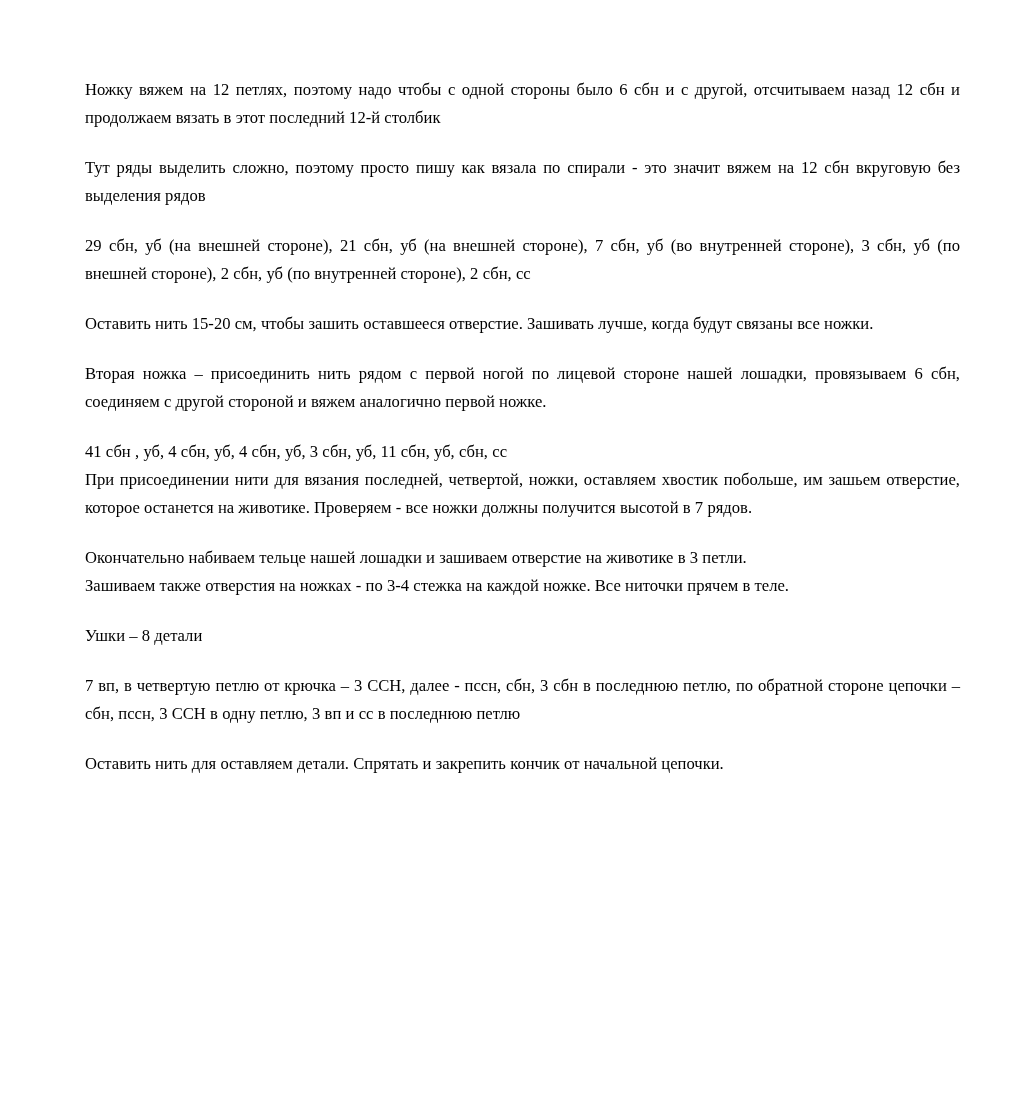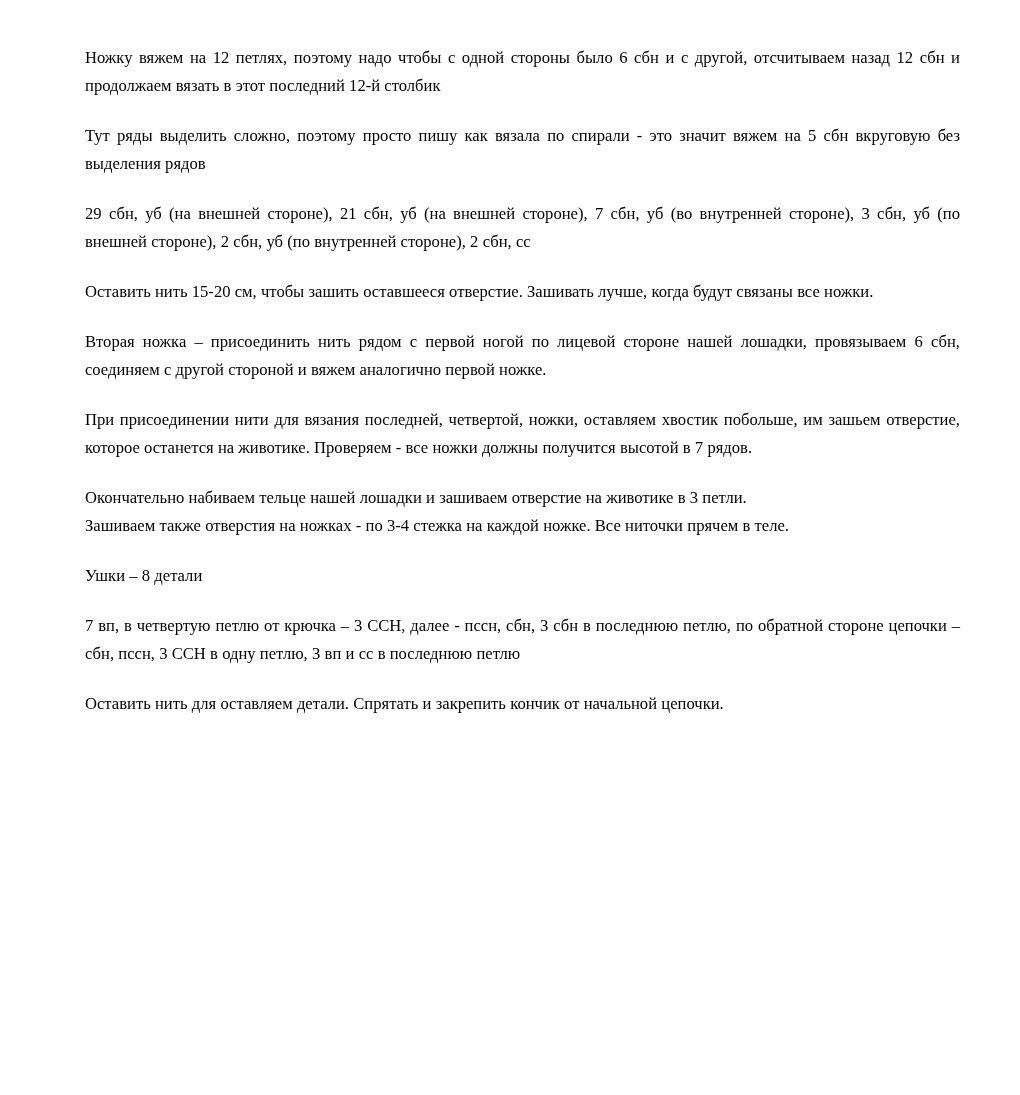--- a/index.html
+++ b/index.html
@@ -15,20 +15,21 @@
     font-family: "Liberation Serif", "DejaVu Serif", serif;
     color: #000000;
     -webkit-font-smoothing: antialiased;
   }
   .page {
     position: relative;
     width: 1020px;
     height: 953px;
     background: #ffffff;
     box-sizing: border-box;
+    margin-top: 32px;
   }
   .doc-body {
     position: absolute;
     left: 85px;
     top: 44px;
     width: 875px;
   }
   .para {
     font-size: 16.6px;
     line-height: 28px;
@@ -60,31 +61,32 @@
   }
 </style>
 </head>
 <body>
 
 <div class="page">
   <div class="doc-body">
 
     <p class="para">Ножку вяжем на 12 петлях, поэтому надо чтобы с одной стороны было 6 сбн и с другой, отсчитываем назад 12 сбн и продолжаем вязать в этот последний 12-й столбик</p>
 
-    <p class="para">Тут ряды выделить сложно, поэтому просто пишу как вязала по спирали - это значит вяжем на 5 сбн вкруговую без выделения рядов</p>
+    <p class="para">Тут ряды выделить сложно, поэтому просто пишу как вязала по спирали - это значит вяжем на 12 сбн вкруговую без выделения рядов</p>
 
 
     <p class="para">29 сбн, уб (на внешней стороне), 21 сбн, уб (на внешней стороне), 7 сбн, уб (во внутренней стороне), 3 сбн, уб (по внешней стороне), 2 сбн, уб (по внутренней стороне), 2 сбн, сс</p>
 
     <p class="para">Оставить нить 15-20 см, чтобы зашить оставшееся отверстие. Зашивать лучше, когда будут связаны все ножки.</p>
 
     <p class="para">Вторая ножка – присоединить нить рядом с первой ногой по лицевой стороне нашей лошадки, провязываем 6 сбн, соединяем с другой стороной и вяжем аналогично первой ножке.</p>
 
 
     <p class="para flow-lines">
+      <span class="jline plain">41 сбн , уб, 4 сбн, уб, 4 сбн, уб, 3 сбн, уб, 11 сбн, уб, сбн, сс</span>
       <span class="jline">При присоединении нити для вязания последней, четвертой, ножки, оставляем хвостик побольше, им зашьем отверстие, которое останется на животике. Проверяем - все ножки должны получится высотой в 7 рядов.</span>
     </p>
 
     <p class="para flow-lines">
       <span class="jline plain">Окончательно набиваем тельце нашей лошадки и зашиваем отверстие на животике в 3 петли.</span>
       <span class="jline">Зашиваем также отверстия на ножках - по 3-4 стежка на каждой ножке. Все ниточки прячем в теле.</span>
     </p>
 
     <p class="para flow-lines">
       <span class="jline plain">Ушки – 8 детали</span>

